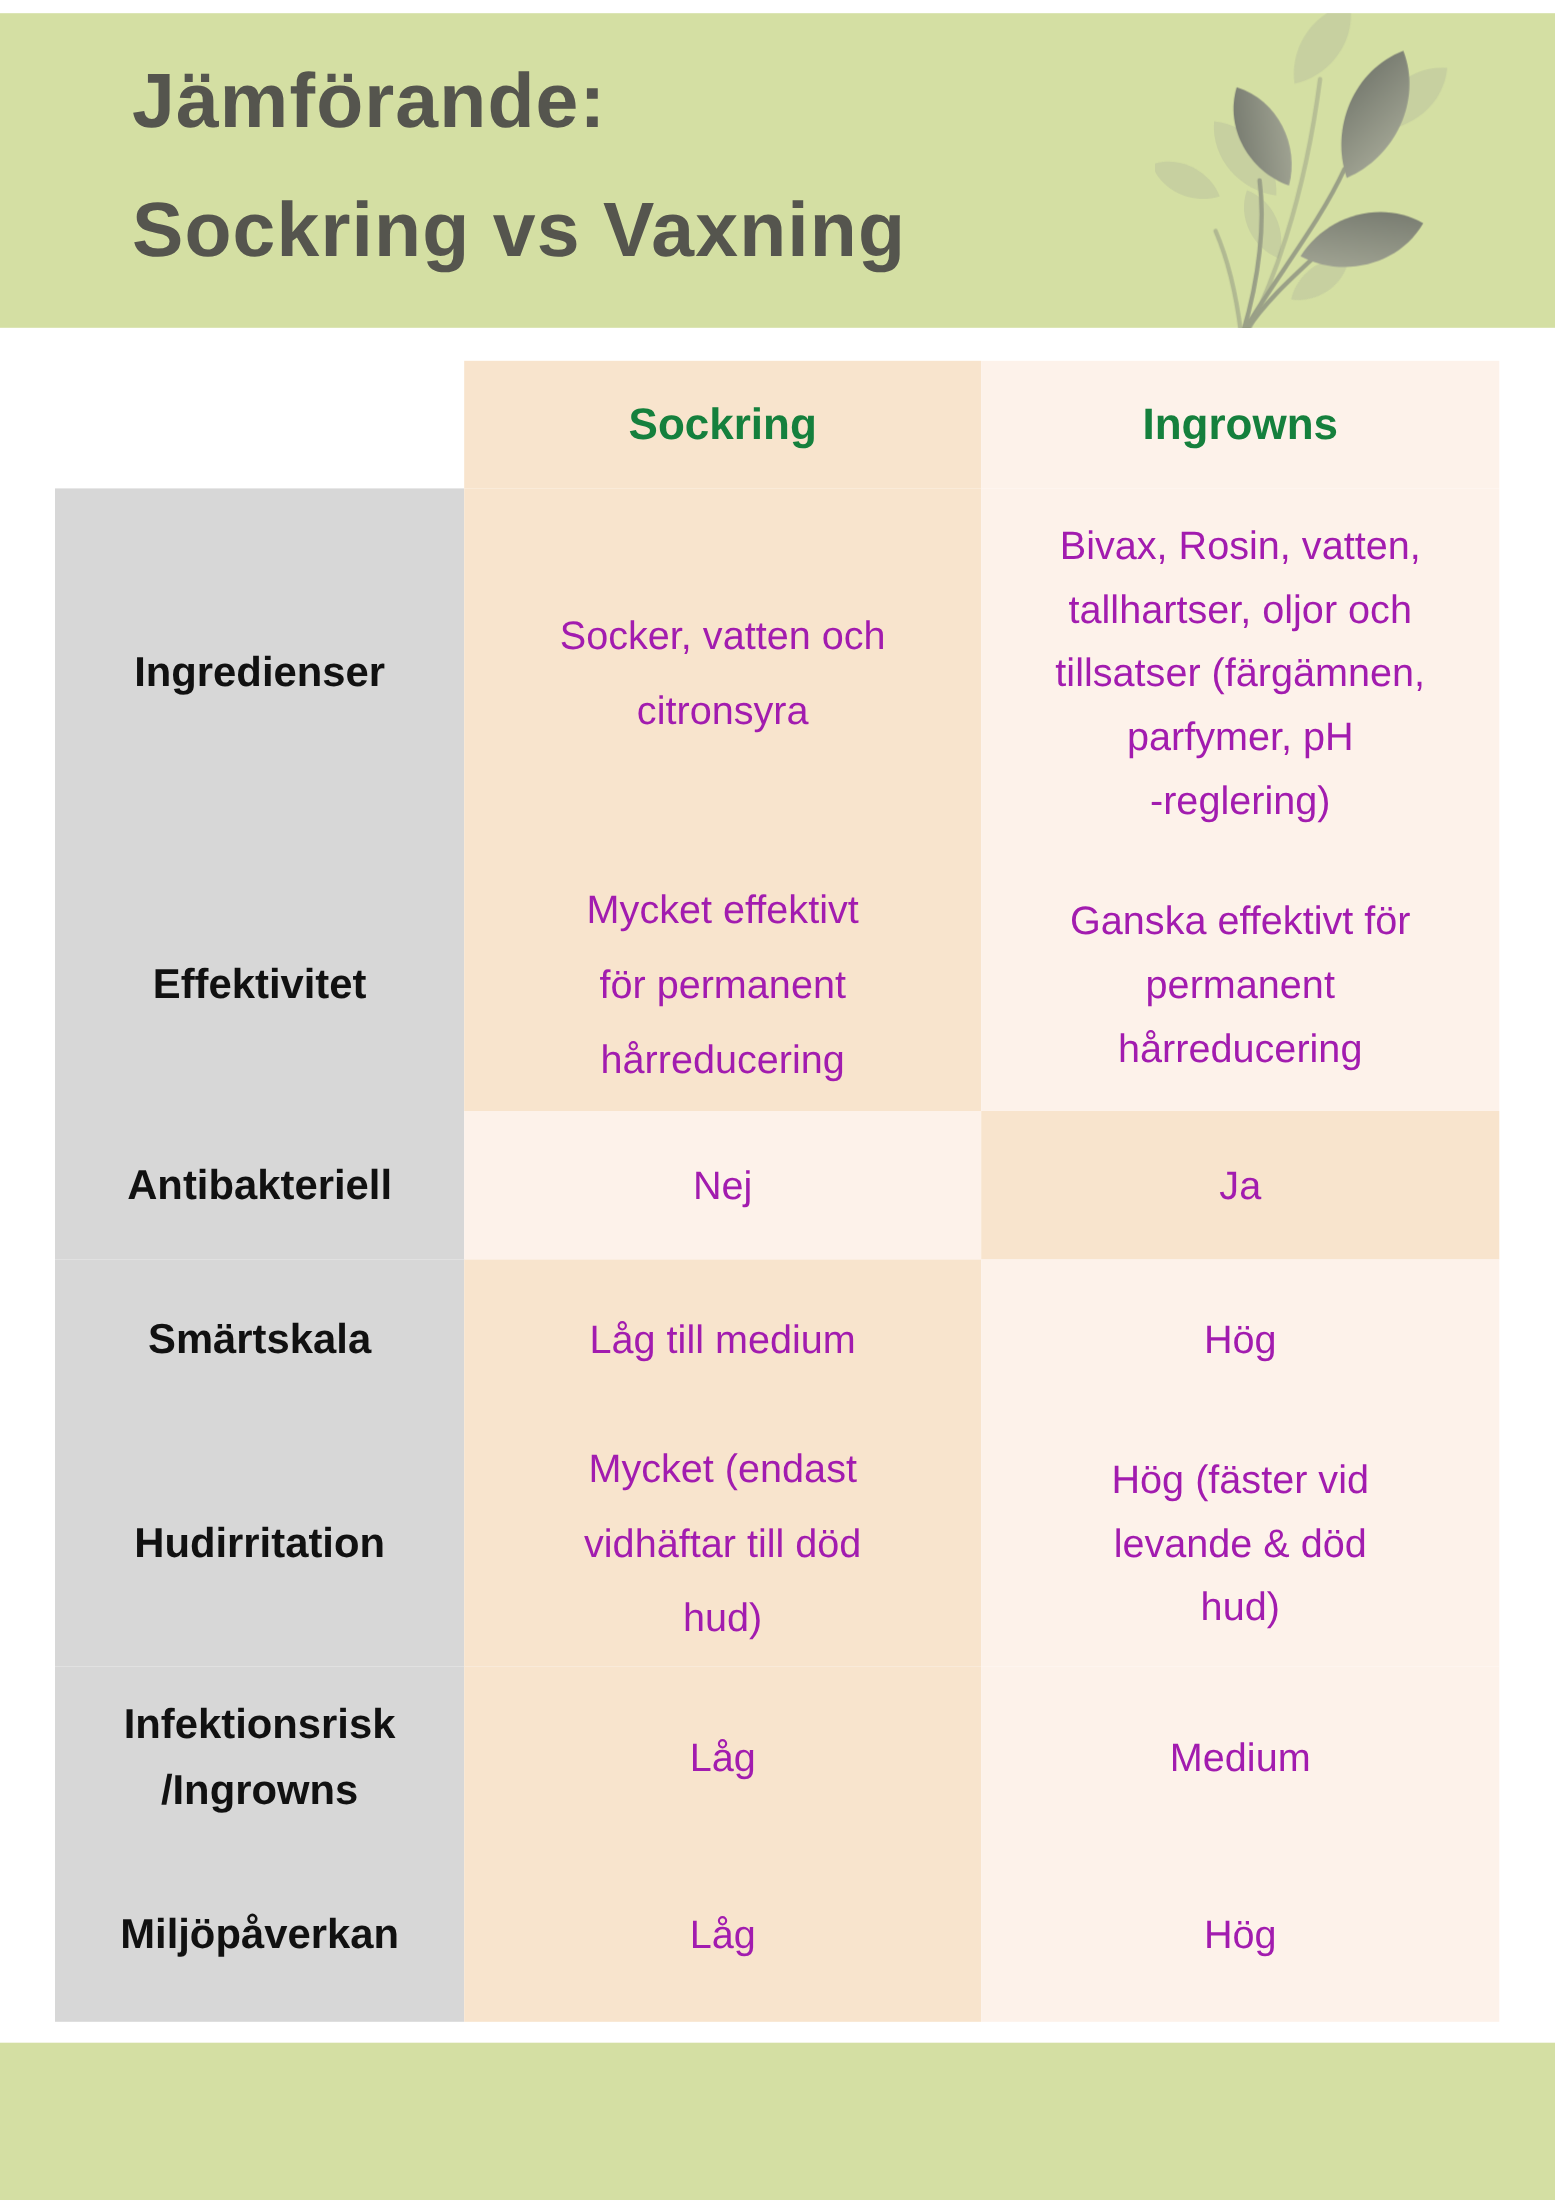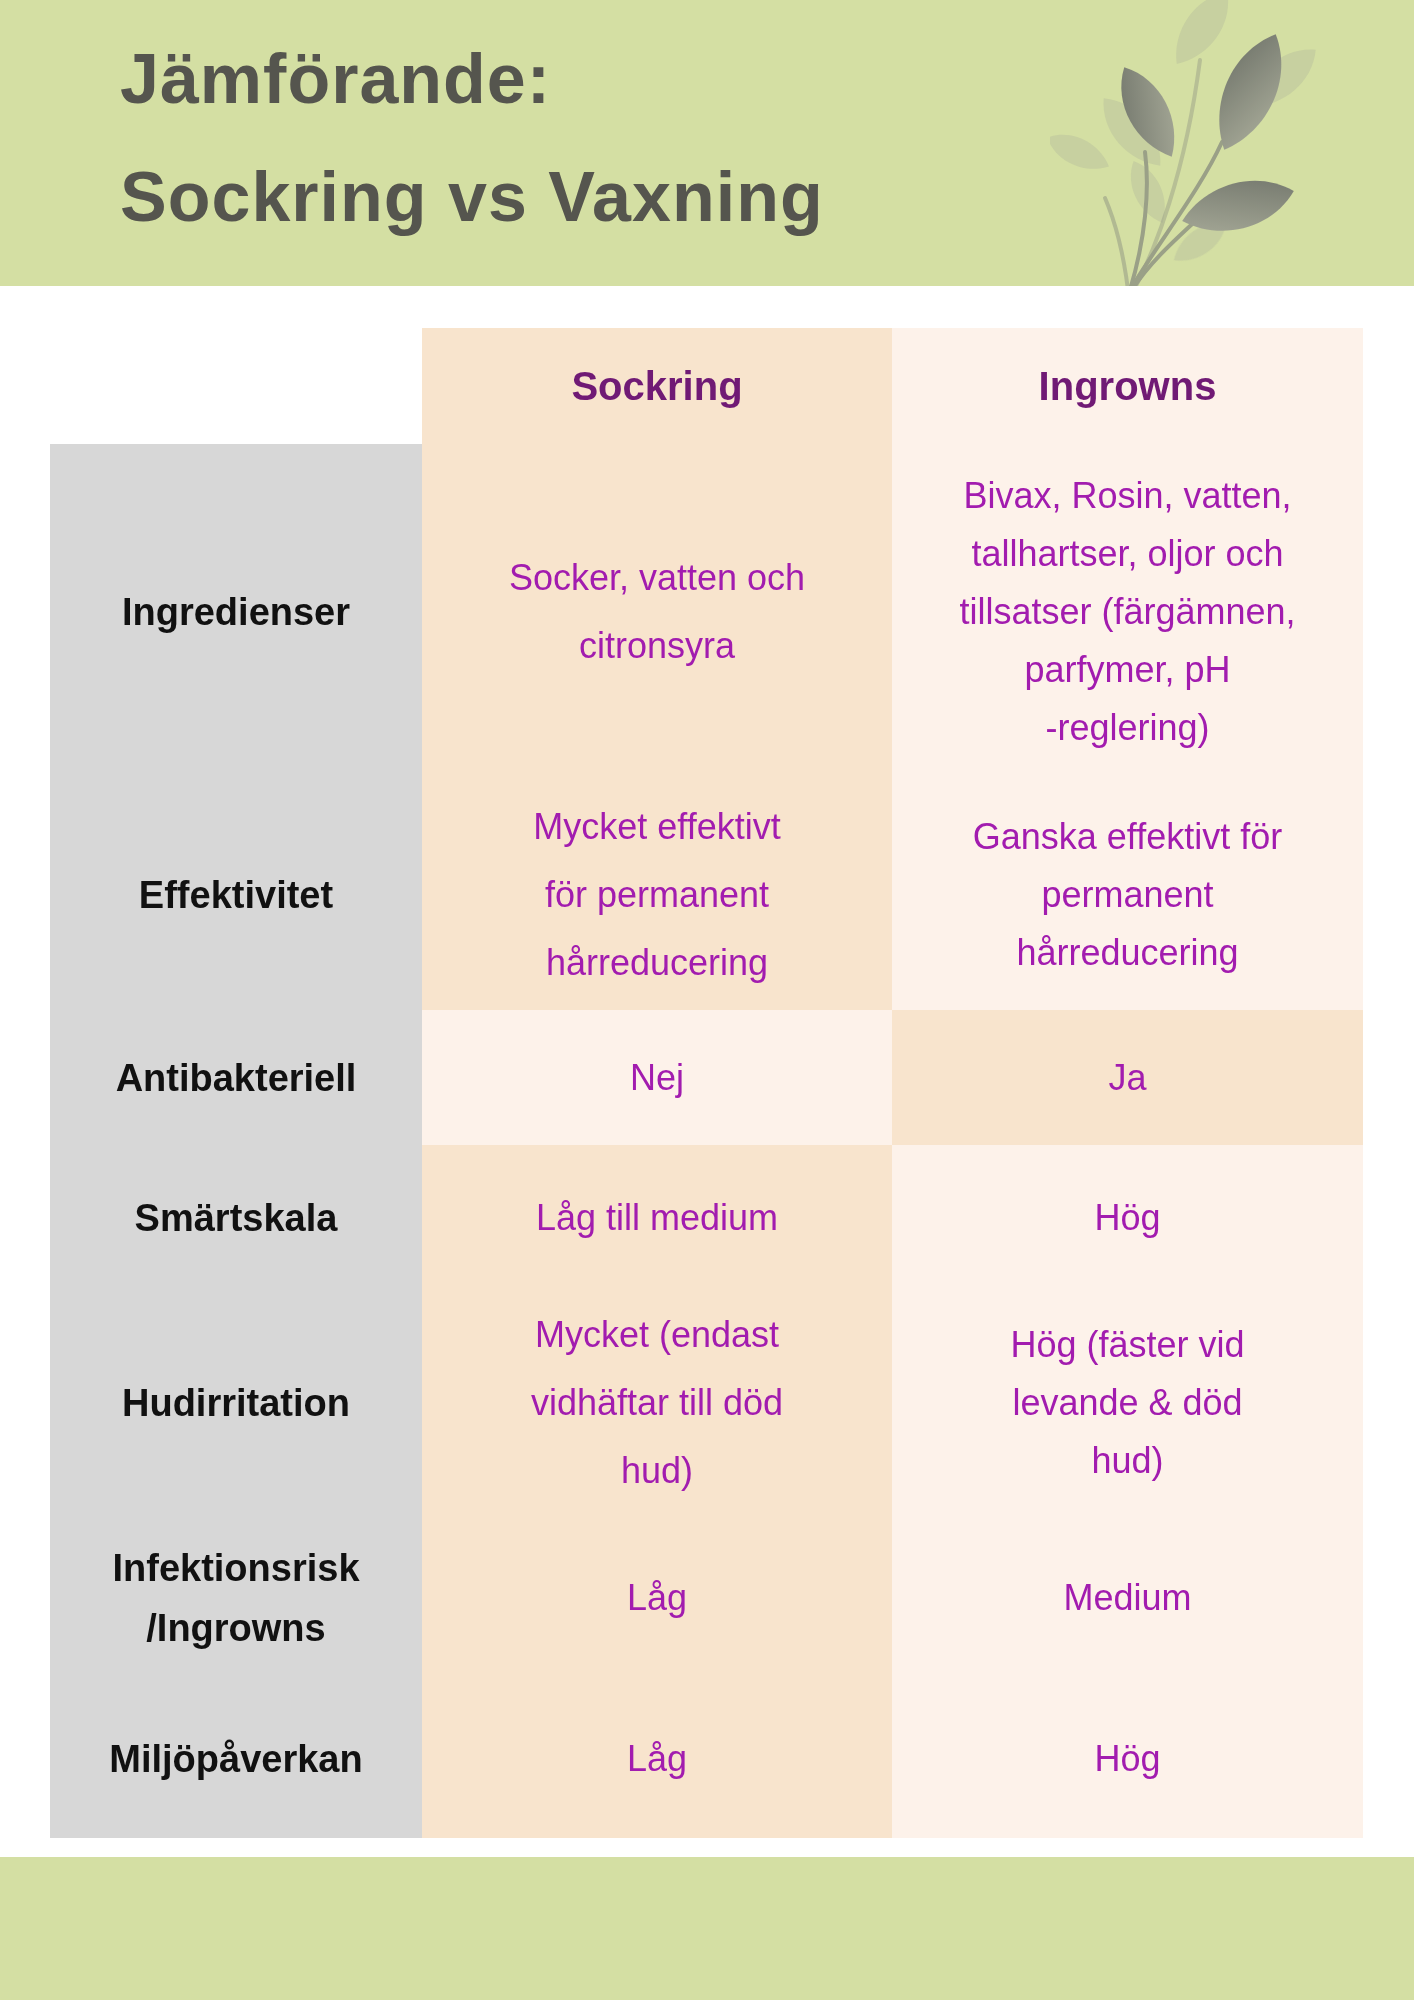--- a/index.html
+++ b/index.html
@@ -10,21 +10,21 @@
     width: 1414px;
     height: 2000px;
     background: #ffffff;
     overflow: hidden;
     font-family: "Liberation Sans", sans-serif;
   }
 
   
   .banner {
     position: absolute;
-    left: 0; top: 0;
+    left: 0; top: 12px;
     width: 1414px; height: 286px;
     background: #d4dfa3;
     overflow: hidden;
   }
   .title {
     position: absolute;
     left: 120px; top: 20px;
     margin: 0;
     font-size: 70px;
     line-height: 118px;
@@ -53,21 +53,21 @@
     align-items: center;
     justify-content: center;
     text-align: center;
     white-space: pre-line;
     color: #a21caf;
   }
   .cell.corner { background: transparent; }
   .cell.head {
     font-weight: bold;
     font-size: 40px;
-    color: #701a75;
+    color: #15803d;
   }
   .cell.label {
     background: #d7d7d7;
     font-weight: bold;
     font-size: 38px;
     line-height: 60px;
     color: #111111;
   }
   .cell.c1 { background: #f8e4cd; font-size: 36px; line-height: 68px; }
   .cell.c2 { background: #fdf2ea; font-size: 36px; line-height: 58px; }

